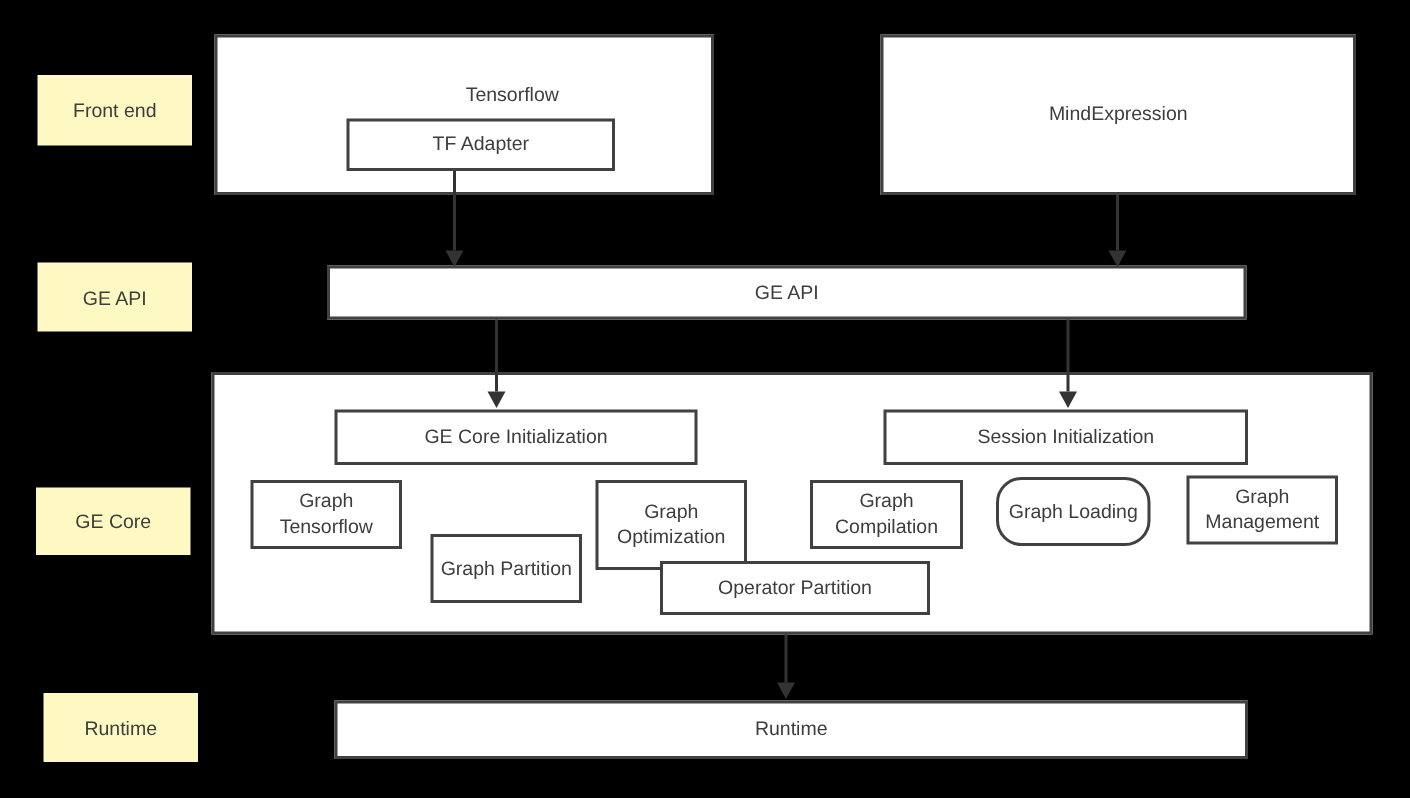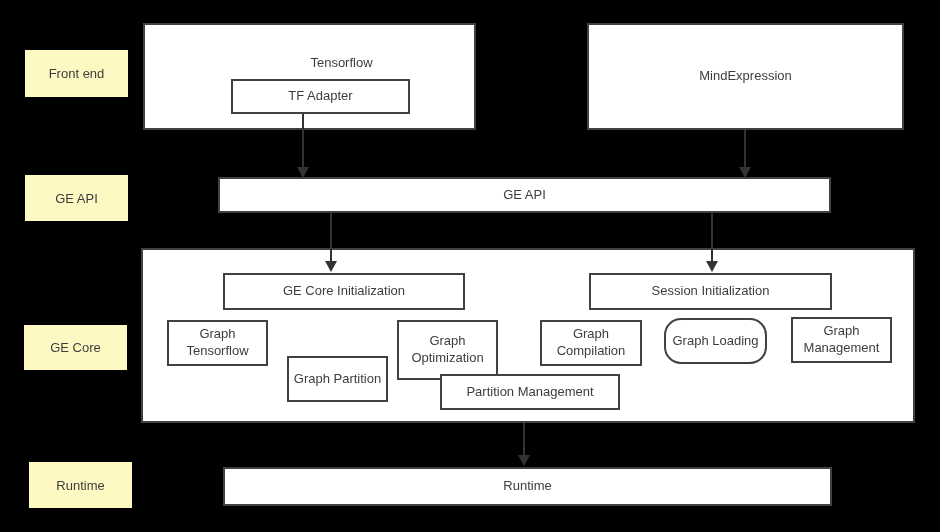--- a/index.html
+++ b/index.html
@@ -94,21 +94,21 @@
   <div class="whitebox inner-box" style="left:223px; top:273px; width:242px; height:37px;">GE Core Initialization</div>
   <div class="whitebox inner-box" style="left:589px; top:273px; width:243px; height:37px;text-align:center;">Session Initialization</div>
 
   <div class="whitebox inner-box" style="left:167px; top:320px; width:101px; height:46px;">Graph Tensorflow</div>
   <div class="whitebox inner-box" style="left:287px; top:320px; width:101px; height:46px;margin-top:36px;">Graph Partition</div>
   <div class="whitebox inner-box" style="left:397px; top:320px; width:101px; height:60px;">Graph Optimization</div>
   <div class="whitebox inner-box" style="left:540px; top:320px; width:102px; height:46px;">Graph Compilation</div>
   <div class="whitebox inner-box" style="left:664px; top:318px; width:103px; height:46px;border-radius:17px;">Graph Loading</div>
   <div class="whitebox inner-box" style="left:791px; top:317px; width:101px; height:46px;">Graph Management</div>
 
-  <div class="whitebox inner-box" style="left:440px; top:374px; width:180px; height:36px;">Partition Management</div>
+  <div class="whitebox inner-box" style="left:440px; top:374px; width:180px; height:36px;">Operator Partition</div>
 
   <div class="whitebox" style="left:223px; top:467px; width:609px; height:39px;">Runtime</div>
 
   <div class="arrow" style="left:302px; top:114px; height:53px;"></div>
   <div class="arrow" style="left:744px; top:130px; height:37px;"></div>
   <div class="arrow" style="left:330px; top:213px; height:48px;"></div>
   <div class="arrow" style="left:711px; top:213px; height:48px;"></div>
   <div class="arrow" style="left:523px; top:423px; height:32px;"></div>
 
 </div>

